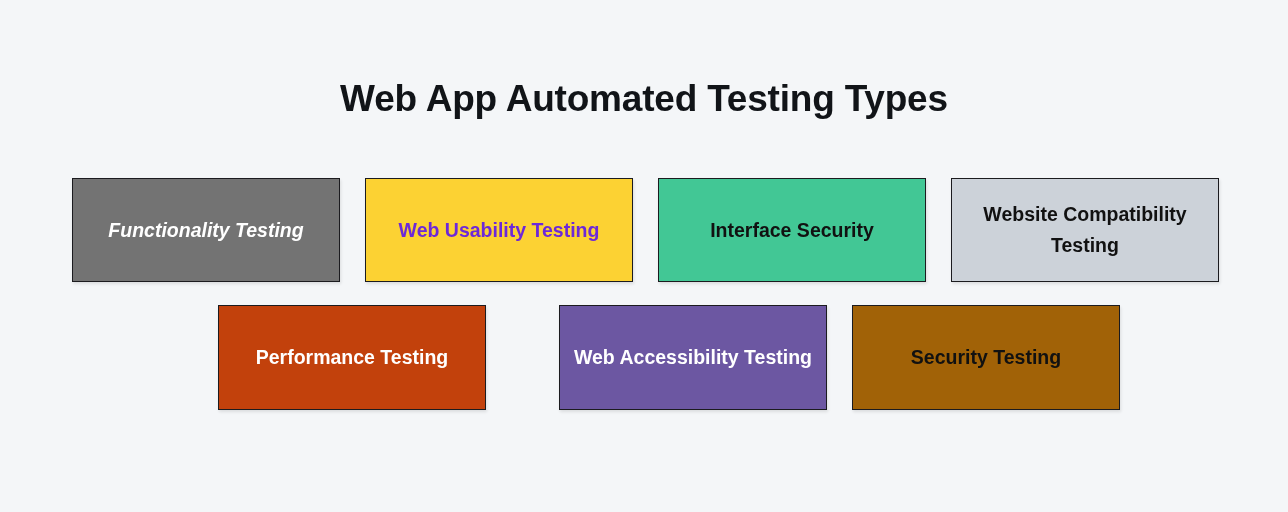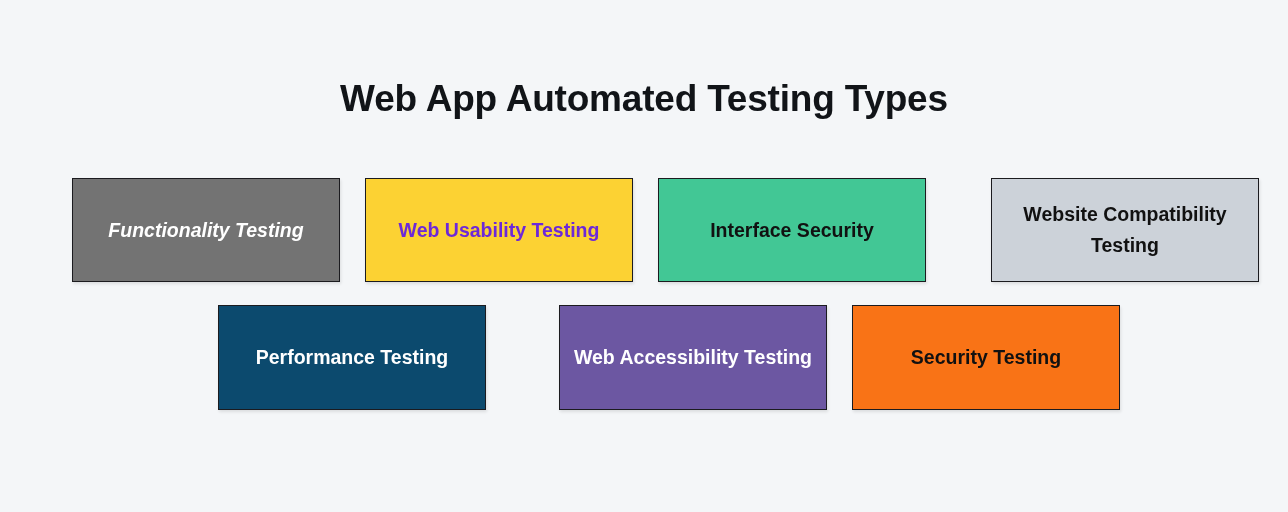--- a/index.html
+++ b/index.html
@@ -83,35 +83,35 @@
     </div>
 
     <div class="card" style="background: rgb(252, 210, 51); color: #6d28d9; border-color: rgb(27, 27, 31);">
       <span class="card-label">Web Usability Testing</span>
     </div>
 
     <div class="card" style="background: rgb(66, 199, 149); color: rgb(17, 17, 17); border-color: rgb(27, 27, 31);">
       <span class="card-label">Interface Security</span>
     </div>
 
-    <div class="card" style="background: rgb(204, 210, 217); color: rgb(17, 17, 17); border-color: rgb(27, 27, 31); margin-left: 40px;">
+    <div class="card" style="background: rgb(204, 210, 217); color: rgb(17, 17, 17); border-color: rgb(27, 27, 31);">
       <span class="card-label">Website Compatibility Testing</span>
     </div>
 
   </div>
 
   <div class="row" id="row-2">
 
-    <div class="card" style="background: #0c4a6e; color: rgb(255, 255, 255); border-color: rgb(27, 27, 31);">
+    <div class="card" style="background: #c2410c; color: rgb(255, 255, 255); border-color: rgb(27, 27, 31);">
       <span class="card-label">Performance Testing</span>
     </div>
 
     <div class="card" style="background: rgb(108, 87, 162); color: rgb(255, 255, 255); border-color: rgb(27, 27, 31); margin-left: 48px;">
       <span class="card-label">Web Accessibility Testing</span>
     </div>
 
-    <div class="card" style="background: #f97316; color: rgb(17, 17, 17); border-color: rgb(27, 27, 31);">
+    <div class="card" style="background: #a16207; color: rgb(17, 17, 17); border-color: rgb(27, 27, 31);">
       <span class="card-label">Security Testing</span>
     </div>
 
   </div>
 
 </div>
 
 </body></html>

